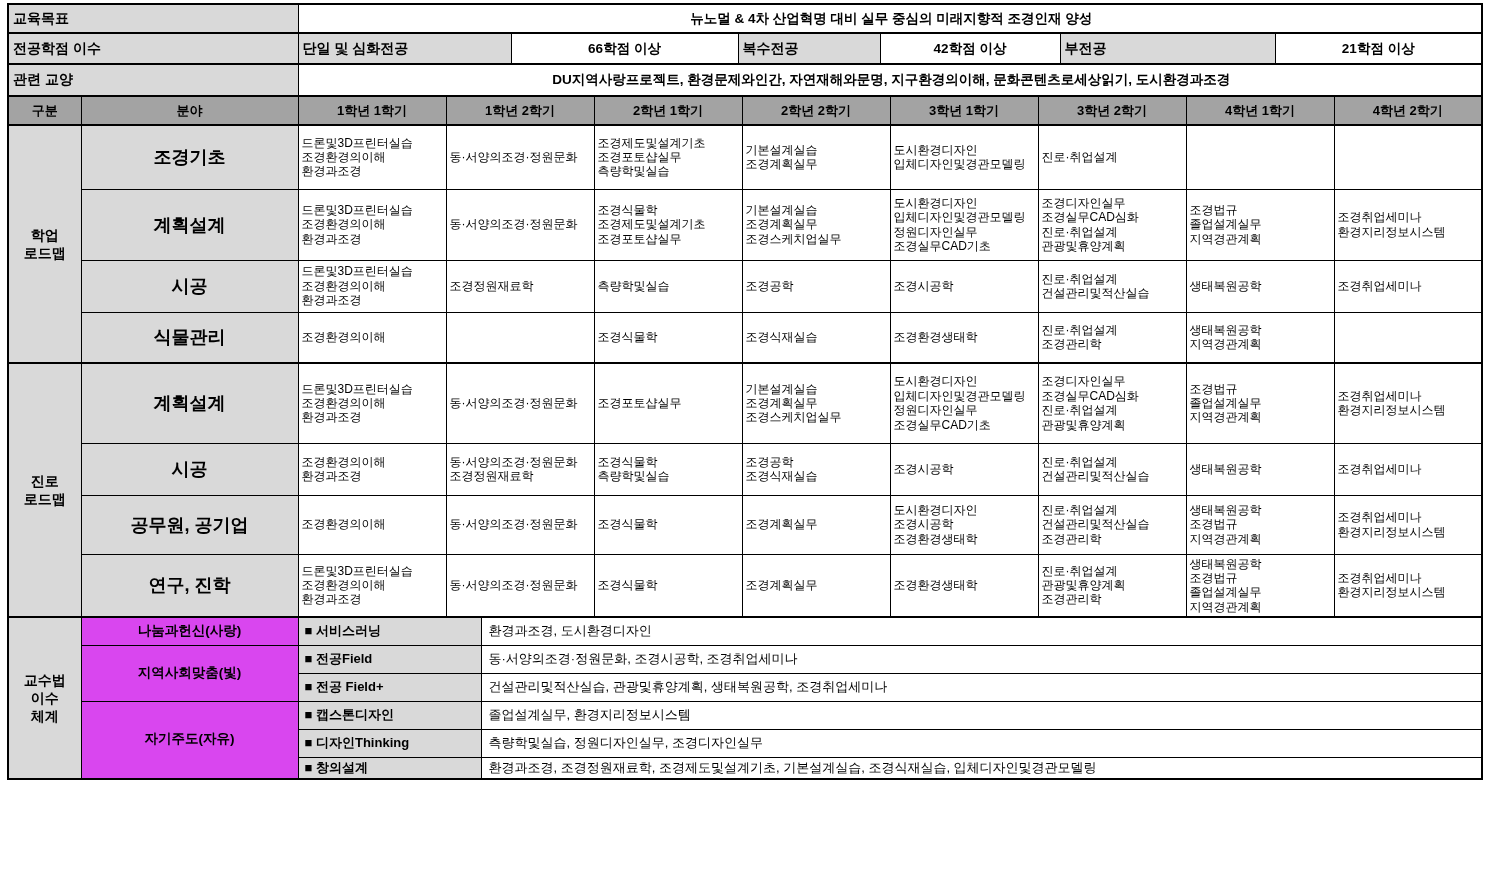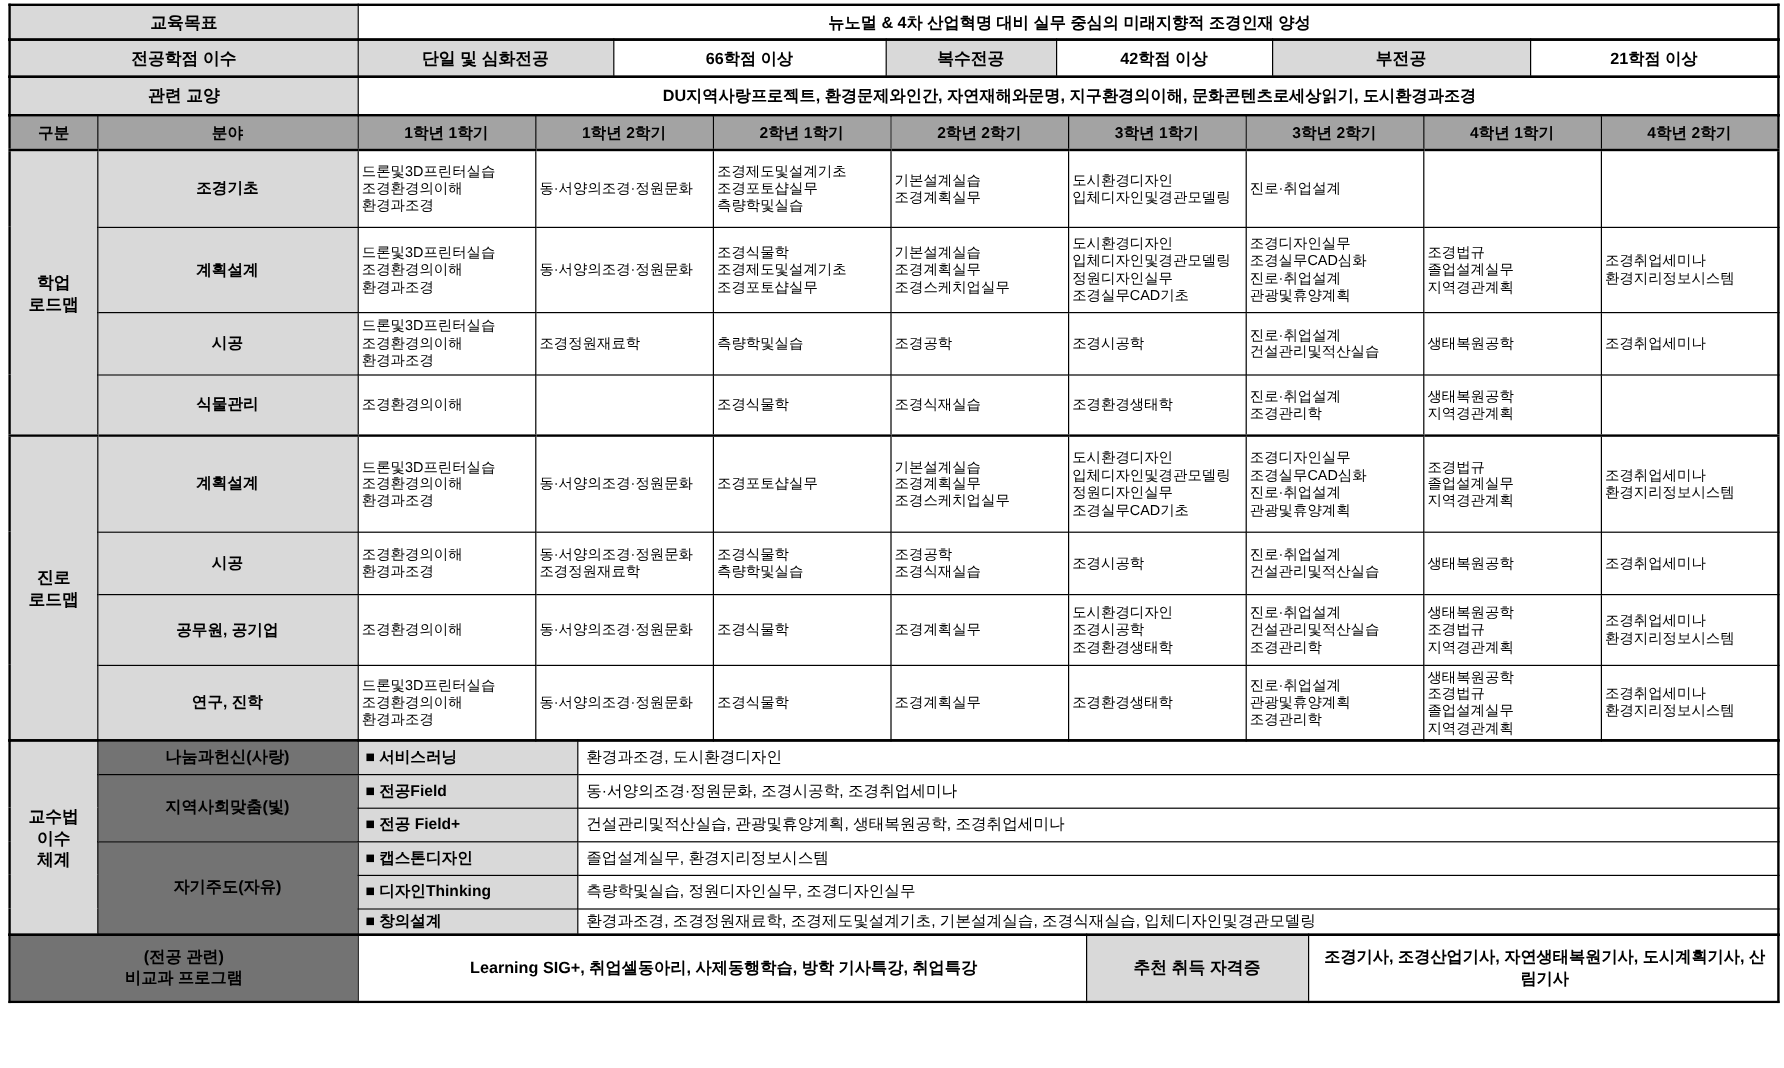--- a/index.html
+++ b/index.html
@@ -2,24 +2,24 @@
 <html><head>
 <meta charset="utf-8">
 <style>
   html,body{margin:0;padding:0;background:#fff;color:#000;
     font-family:"Liberation Sans","DejaVu Sans",sans-serif;}
   .page{width:1474px;margin:3px 0 0 7px;}
   .title{font-size:23px;font-weight:bold;margin:2px 0 6px 0;letter-spacing:-1px;}
   table{border-collapse:collapse;table-layout:fixed;width:1474px;border:2px solid #000;}
   table.sect{margin-top:-2px;}
   td{border:1px solid #000;padding:1px 4px;vertical-align:middle;overflow:hidden;}
-  .lab{background:#d9d9d9;font-weight:bold;text-align:center;font-size:14px;}
-  .lab2{background:#737373;font-weight:bold;text-align:center;font-size:13.5px;white-space:pre-line;line-height:1.25;}
+  .lab{background:#d9d9d9;font-weight:bold;text-align:left;font-size:14px;}
+  .lab2{background:#d946ef;font-weight:bold;text-align:center;font-size:13.5px;white-space:pre-line;line-height:1.25;}
   .vlabel{background:#d9d9d9;font-weight:bold;text-align:center;font-size:14px;white-space:pre-line;line-height:1.3;}
-  .field{background:#d9d9d9;font-weight:bold;text-align:center;font-size:13px;}
+  .field{background:#d9d9d9;font-weight:bold;text-align:center;font-size:18px;}
   .hcell{background:#a3a3a3;font-weight:bold;text-align:center;font-size:13px;}
   .bval{font-weight:bold;font-size:13.5px;text-align:center;padding-left:7px;}
   .bcent{font-weight:bold;font-size:13.5px;text-align:center;}
   .course{font-size:12px;line-height:1.2;text-align:left;vertical-align:middle;
     white-space:pre-line;word-break:break-all;padding:2px 3px;}
   .method{background:#d9d9d9;font-weight:bold;font-size:13px;text-align:left;padding-left:6px;}
   .plist{font-size:13px;text-align:left;padding-left:7px;word-break:break-all;}
   .thick td{border-top-width:2px;}
 </style>
 </head>
@@ -293,31 +293,14 @@
       <td class="method">■ 디자인Thinking</td>
       <td class="plist">측량학및실습, 정원디자인실무, 조경디자인실무</td>
     </tr>
     <tr style="height:20px">
       <td class="method">■ 창의설계</td>
       <td class="plist">환경과조경, 조경정원재료학, 조경제도및설계기초, 기본설계실습, 조경식재실습, 입체디자인및경관모델링</td>
     </tr>
   </tbody>
     </table>
 
-  <table class="sect">
-    <colgroup>
-        <col style="width:290px">
-        <col style="width:607px">
-        <col style="width:185px">
-        <col style="width:392px">
-      </colgroup>
-    <tbody>
-        <tr style="height:56px">
-      <td class="lab2">(전공 관련)
-비교과 프로그램</td>
-      <td class="bval">Learning SIG+, 취업셀동아리, 사제동행학습, 방학 기사특강, 취업특강</td>
-      <td class="lab">추천 취득 자격증</td>
-      <td class="bval" style="word-break:break-all;">조경기사, 조경산업기사, 자연생태복원기사, 도시계획기사, 산림기사</td>
-    </tr>
-  </tbody>
-    </table>
 
 </div>
 
 </body></html>

